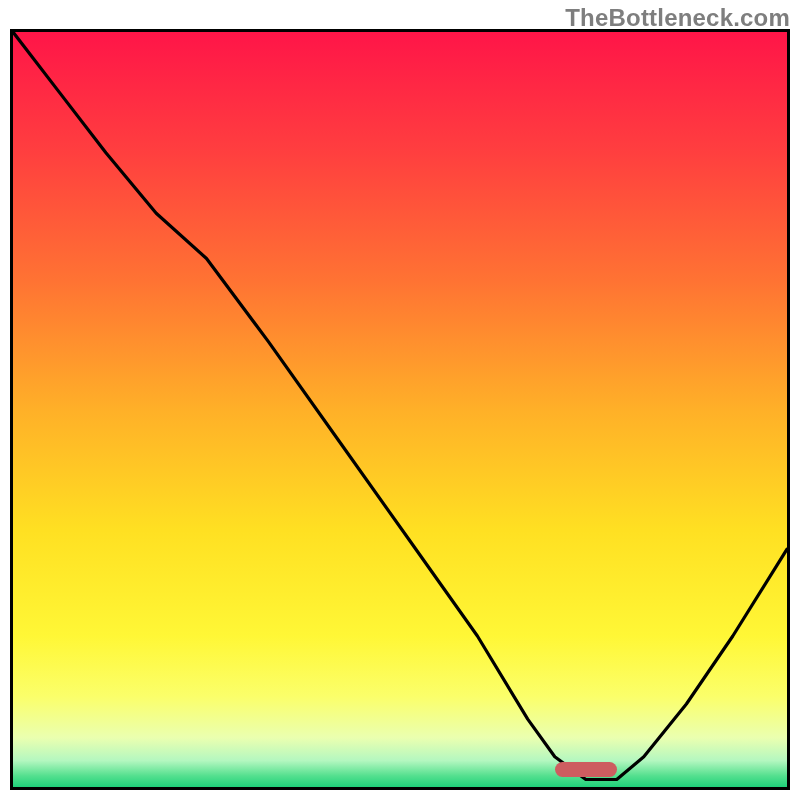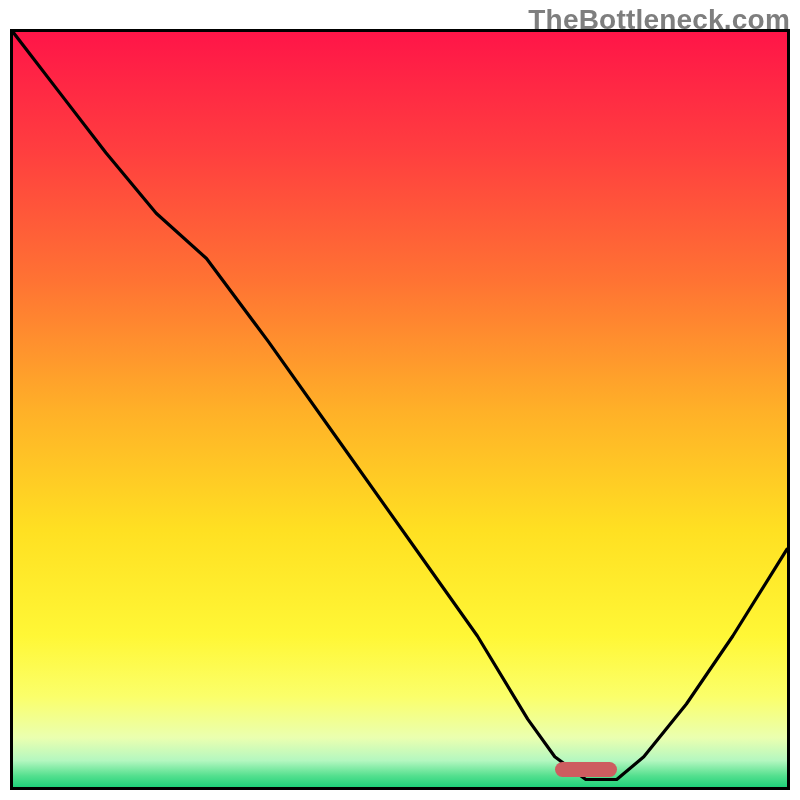--- a/index.html
+++ b/index.html
@@ -13,21 +13,21 @@
   }
   .canvas {
     position: relative;
     width: 800px;
     height: 800px;
   }
   .watermark {
     position: absolute;
     top: 4px;
     right: 10px;
-    font-size: 28px;
+    font-size: 24px;
     font-weight: 600;
     color: #7e7e7e;
     letter-spacing: 0.2px;
   }
   .plot-frame {
     position: absolute;
     left: 10px;
     top: 29px;
     width: 780px;
     height: 761px;

